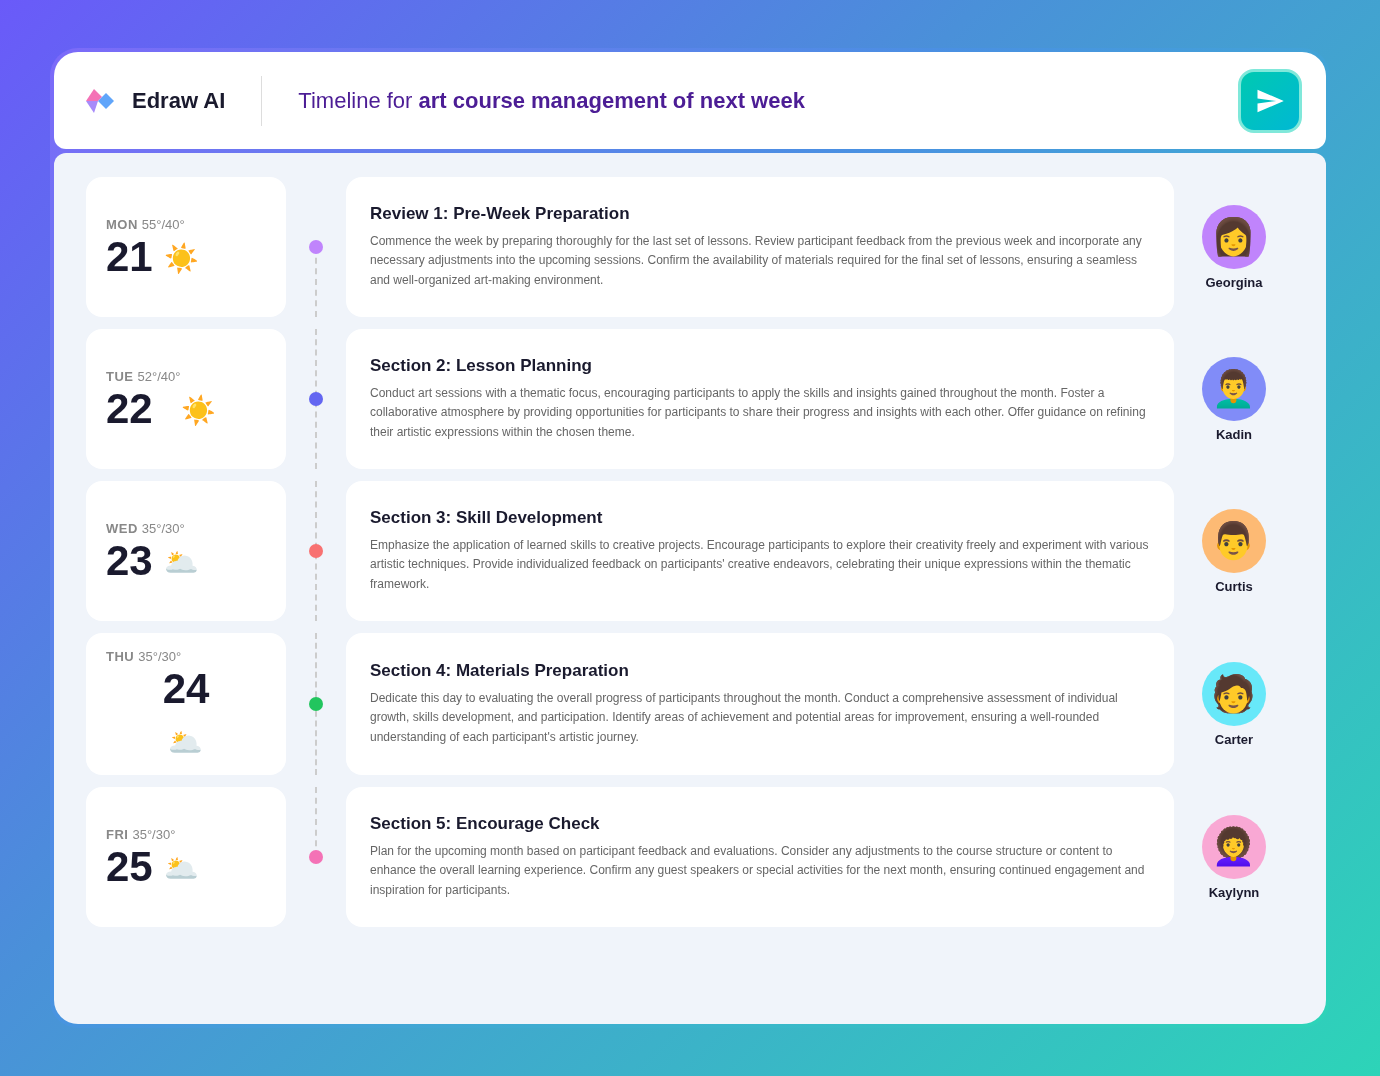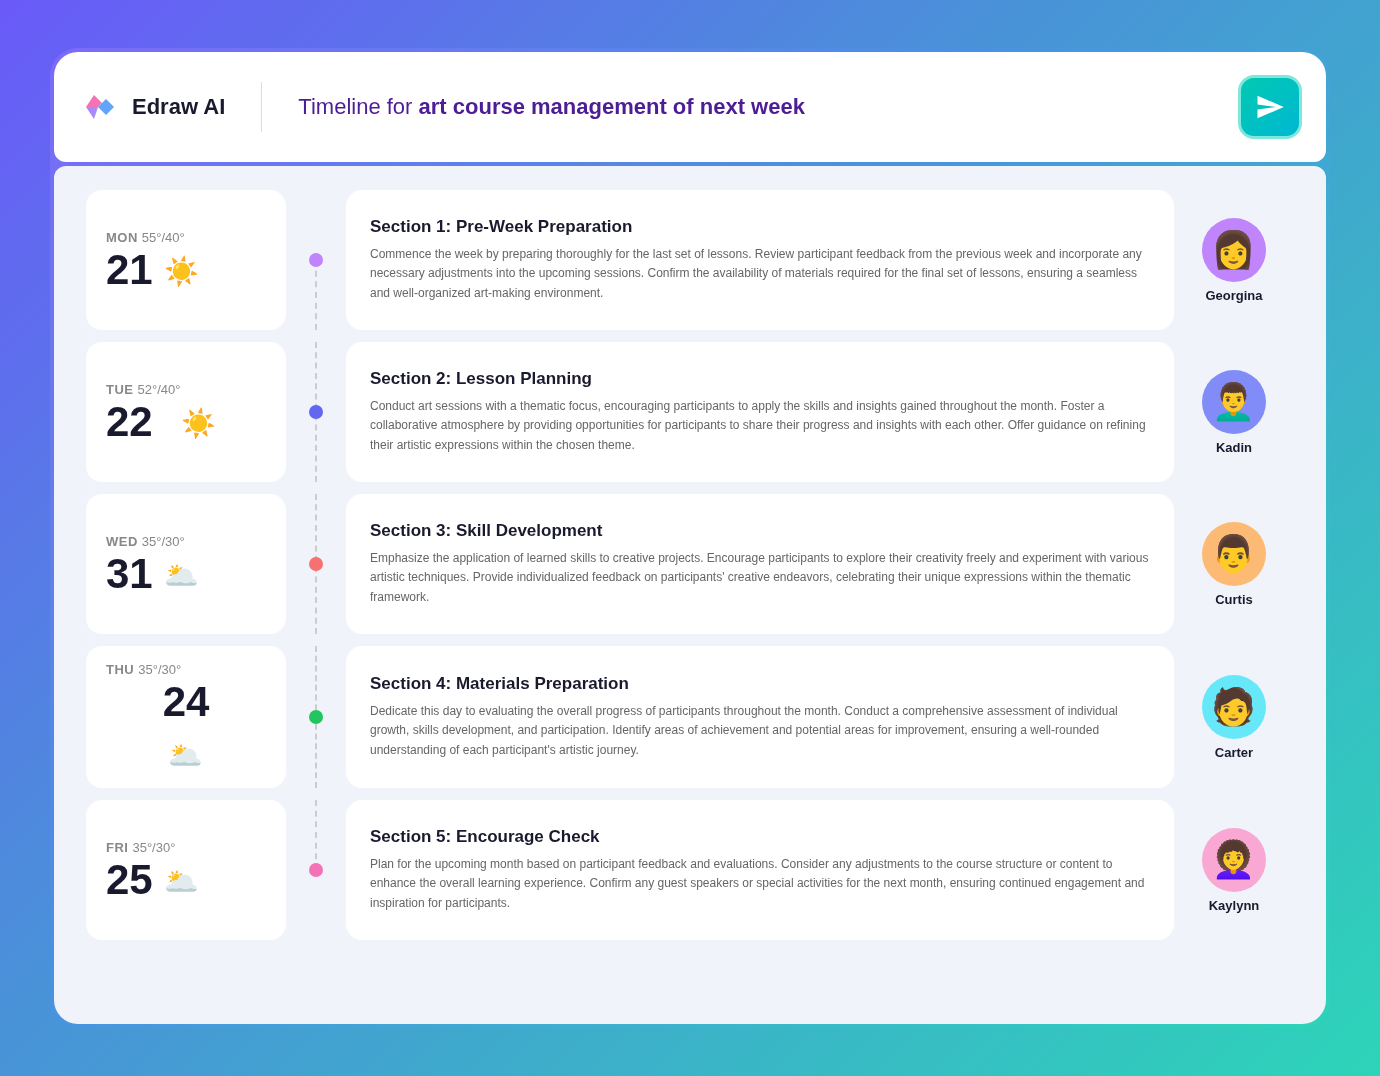--- a/index.html
+++ b/index.html
@@ -19,21 +19,21 @@
       border-radius: 28px;
       padding: 4px;
       display: flex;
       flex-direction: column;
       gap: 0;
     }
     .header {
       background: white;
       border-radius: 24px 24px 12px 12px;
       padding: 0 24px;
-      height: 110px;
+      height: 97px;
       display: flex;
       align-items: center;
       gap: 20px;
       position: relative;
     }
     .logo-area {
       display: flex;
       align-items: center;
       gap: 10px;
     }
@@ -255,21 +255,21 @@
     <div style="display:flex;align-items:center;gap:12px;">
       <span class="day-number">21</span>
       <span class="weather-icon">☀️</span>
     </div>
   </div>
         <div class="connector connector-first">
     <div class="connector-line"></div>
     <div class="connector-dot dot-purple"></div>
   </div>
         <div class="section-card">
-    <div class="section-title">Section 1: Pre-Week Preparation</div>
+    <div class="section-title">Review 1: Pre-Week Preparation</div>
     <div class="section-text">Commence the week by preparing thoroughly for the last set of lessons. Review participant feedback from the previous week and incorporate any necessary adjustments into the upcoming sessions. Confirm the availability of materials required for the final set of lessons, ensuring a seamless and well-organized art-making environment.</div>
   </div>
         <div class="person-area">
     <div class="avatar avatar-georgina">👩</div>
     <span class="person-name">Georgina</span>
   </div>
       </div>
       <div class="timeline-row">
         <div class="day-card">
     <div class="day-top">
@@ -294,21 +294,21 @@
     <span class="person-name">Kadin</span>
   </div>
       </div>
       <div class="timeline-row">
         <div class="day-card">
     <div class="day-top">
       <span class="day-label">WED</span>
       <span class="day-temp">35°/30°</span>
     </div>
     <div style="display:flex;align-items:center;gap:12px;">
-      <span class="day-number">31</span>
+      <span class="day-number">23</span>
       <span class="weather-icon">🌥️</span>
     </div>
   </div>
         <div class="connector ">
     <div class="connector-line"></div>
     <div class="connector-dot dot-red"></div>
   </div>
         <div class="section-card">
     <div class="section-title">Section 3: Skill Development</div>
     <div class="section-text">Emphasize the application of learned skills to creative projects. Encourage participants to explore their creativity freely and experiment with various artistic techniques. Provide individualized feedback on participants' creative endeavors, celebrating their unique expressions within the thematic framework.</div>

